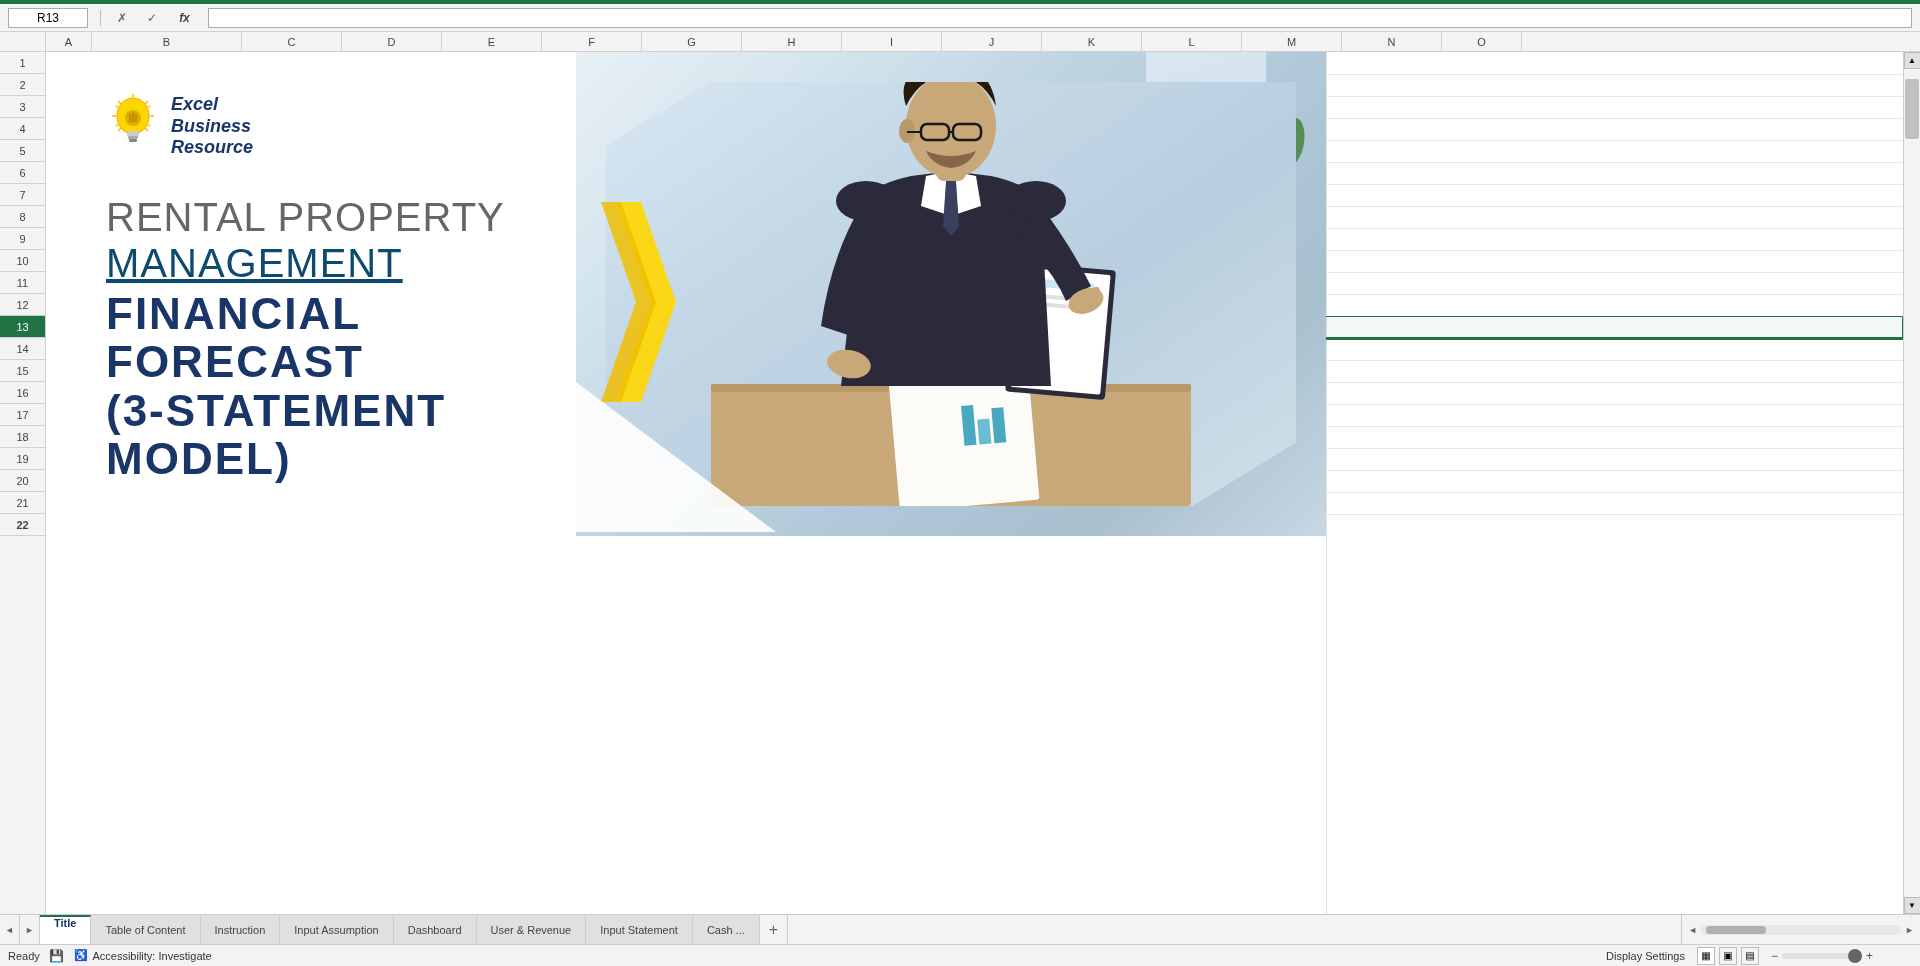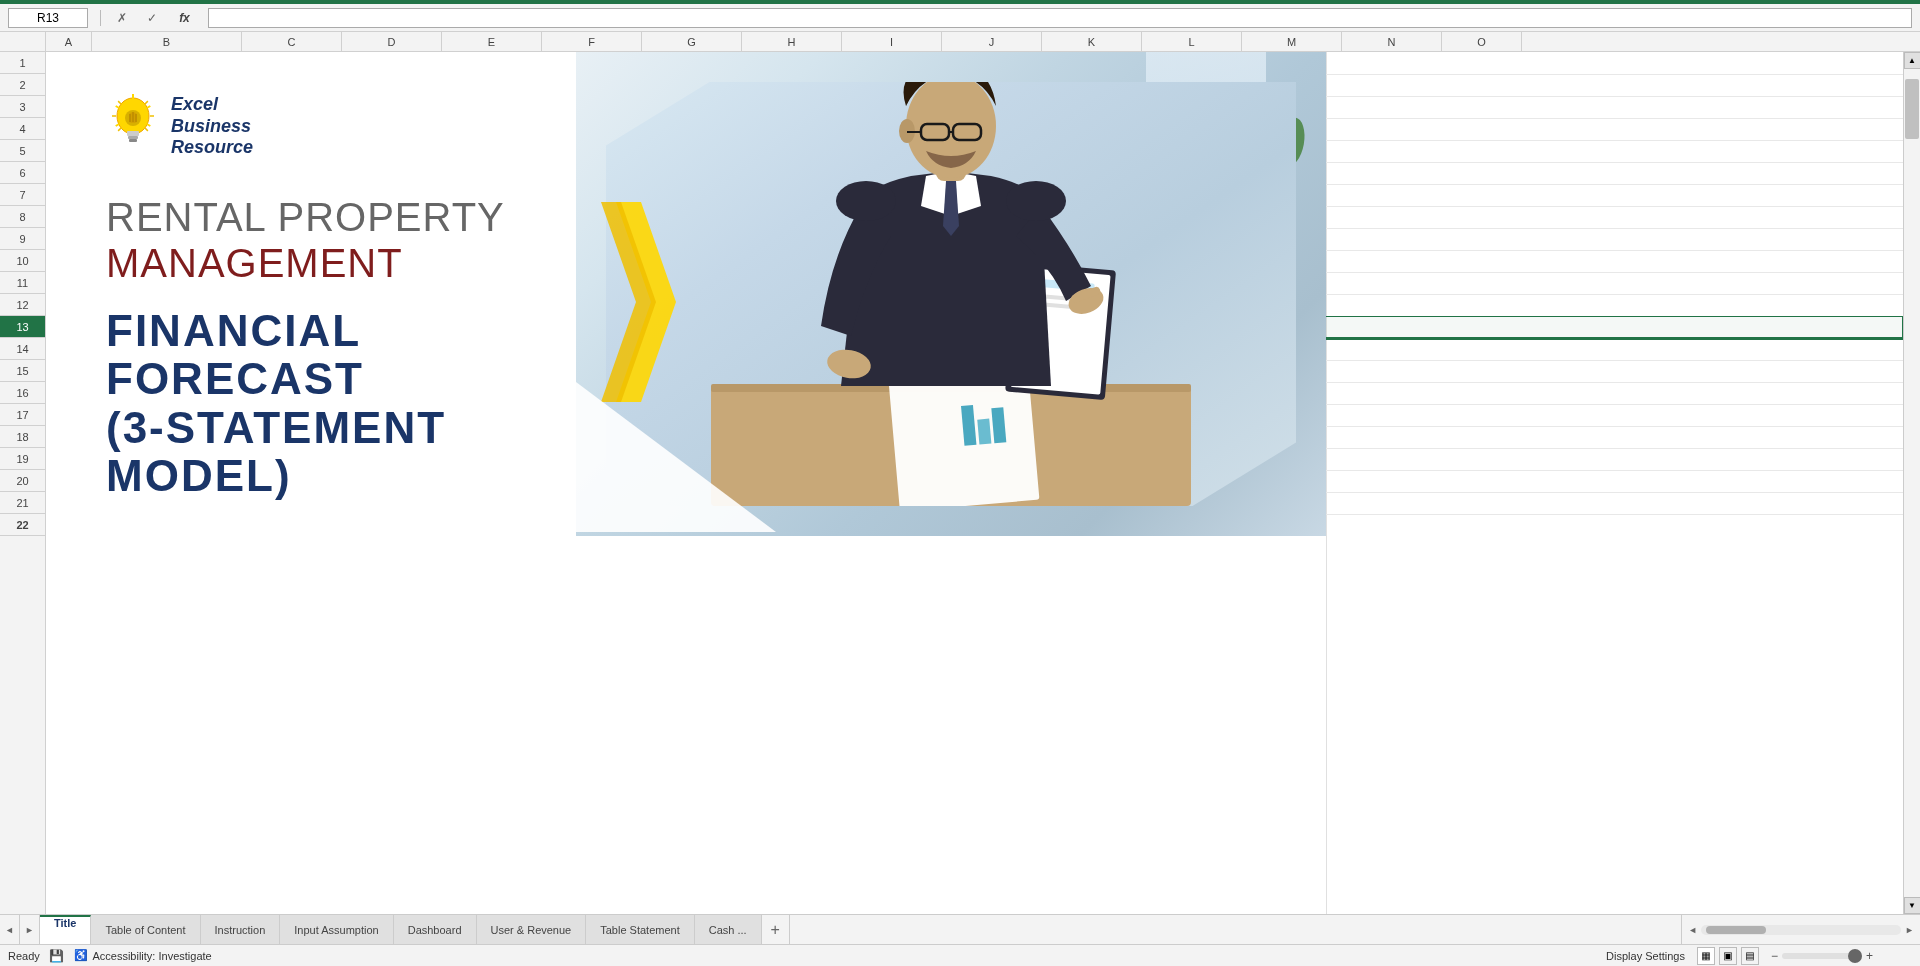--- a/index.html
+++ b/index.html
@@ -142,21 +142,21 @@
 
             <div style="display:flex;flex-direction:column;line-height:1.2;">
               <span style="color:#1a3568;font-size:18px;font-weight:700;font-style:italic;">Excel</span>
               <span style="color:#1a3568;font-size:18px;font-weight:700;font-style:italic;">Business</span>
               <span style="color:#1a3568;font-size:18px;font-weight:700;font-style:italic;">Resource</span>
             </div>
           </div>
 
           <div style="display:flex;flex-direction:column;gap:0;">
             <div style="font-size:40px;font-weight:300;color:#666;letter-spacing:1px;line-height:1.15;text-transform:uppercase;font-family:'Segoe UI',Arial,sans-serif;">RENTAL PROPERTY</div>
-            <div style="font-size:40px;font-weight:300;color:#7f1d1d;letter-spacing:1px;line-height:1.15;text-transform:uppercase;font-family:'Segoe UI',Arial,sans-serif;margin-bottom:21px;">MANAGEMENT</div>
+            <div style="font-size:40px;font-weight:300;color:#0c4a6e;letter-spacing:1px;line-height:1.15;text-transform:uppercase;font-family:'Segoe UI',Arial,sans-serif;margin-bottom:4px;text-decoration:underline;">MANAGEMENT</div>
             <div style="font-size:44px;font-weight:800;color:#1a3568;letter-spacing:2px;line-height:1.1;text-transform:uppercase;font-family:'Segoe UI',Arial,sans-serif;">FINANCIAL</div>
             <div style="font-size:44px;font-weight:800;color:#1a3568;letter-spacing:2px;line-height:1.1;text-transform:uppercase;font-family:'Segoe UI',Arial,sans-serif;">FORECAST</div>
             <div style="font-size:44px;font-weight:800;color:#1a3568;letter-spacing:2px;line-height:1.1;text-transform:uppercase;font-family:'Segoe UI',Arial,sans-serif;">(3-STATEMENT</div>
             <div style="font-size:44px;font-weight:800;color:#1a3568;letter-spacing:2px;line-height:1.1;text-transform:uppercase;font-family:'Segoe UI',Arial,sans-serif;">MODEL)</div>
           </div>
         </div>
 
         <div style="position:absolute;right:0;top:0;width:750px;height:100%;overflow:hidden;">
 
           <div style="position:absolute;inset:0;background:linear-gradient(135deg, #e8f0f5 0%, #d5e5ee 20%, #c0d5e2 40%, #b0c8d8 60%, #a8bfce 80%, #c8d8e4 100%);"></div>
@@ -288,21 +288,21 @@
     <div style="padding:0 14px;display:flex;align-items:center;font-size:11px;border-right:1px solid #ccc;cursor:pointer;white-space:nowrap;color:#444;background:#e0e0e0;">
       <span>Input Assumption</span>
     </div>
     <div style="padding:0 14px;display:flex;align-items:center;font-size:11px;border-right:1px solid #ccc;cursor:pointer;white-space:nowrap;color:#444;background:#e0e0e0;">
       <span>Dashboard</span>
     </div>
     <div style="padding:0 14px;display:flex;align-items:center;font-size:11px;border-right:1px solid #ccc;cursor:pointer;white-space:nowrap;color:#444;background:#e0e0e0;">
       <span>User &amp; Revenue</span>
     </div>
     <div style="padding:0 14px;display:flex;align-items:center;font-size:11px;border-right:1px solid #ccc;cursor:pointer;white-space:nowrap;color:#444;background:#e0e0e0;">
-      <span>Table Statement</span>
+      <span>Input Statement</span>
     </div>
     <div style="padding:0 14px;display:flex;align-items:center;font-size:11px;border-right:1px solid #ccc;cursor:pointer;white-space:nowrap;color:#444;background:#e0e0e0;">
       <span>Cash ...</span>
     </div>
 
     <div style="width:28px;display:flex;align-items:center;justify-content:center;cursor:pointer;font-size:16px;color:#666;border-right:1px solid #ccc;">+</div>
 
     <div style="flex:1;"></div>
 
     <div style="display:flex;align-items:center;border-left:1px solid #ccc;padding:0 4px;gap:2px;">

